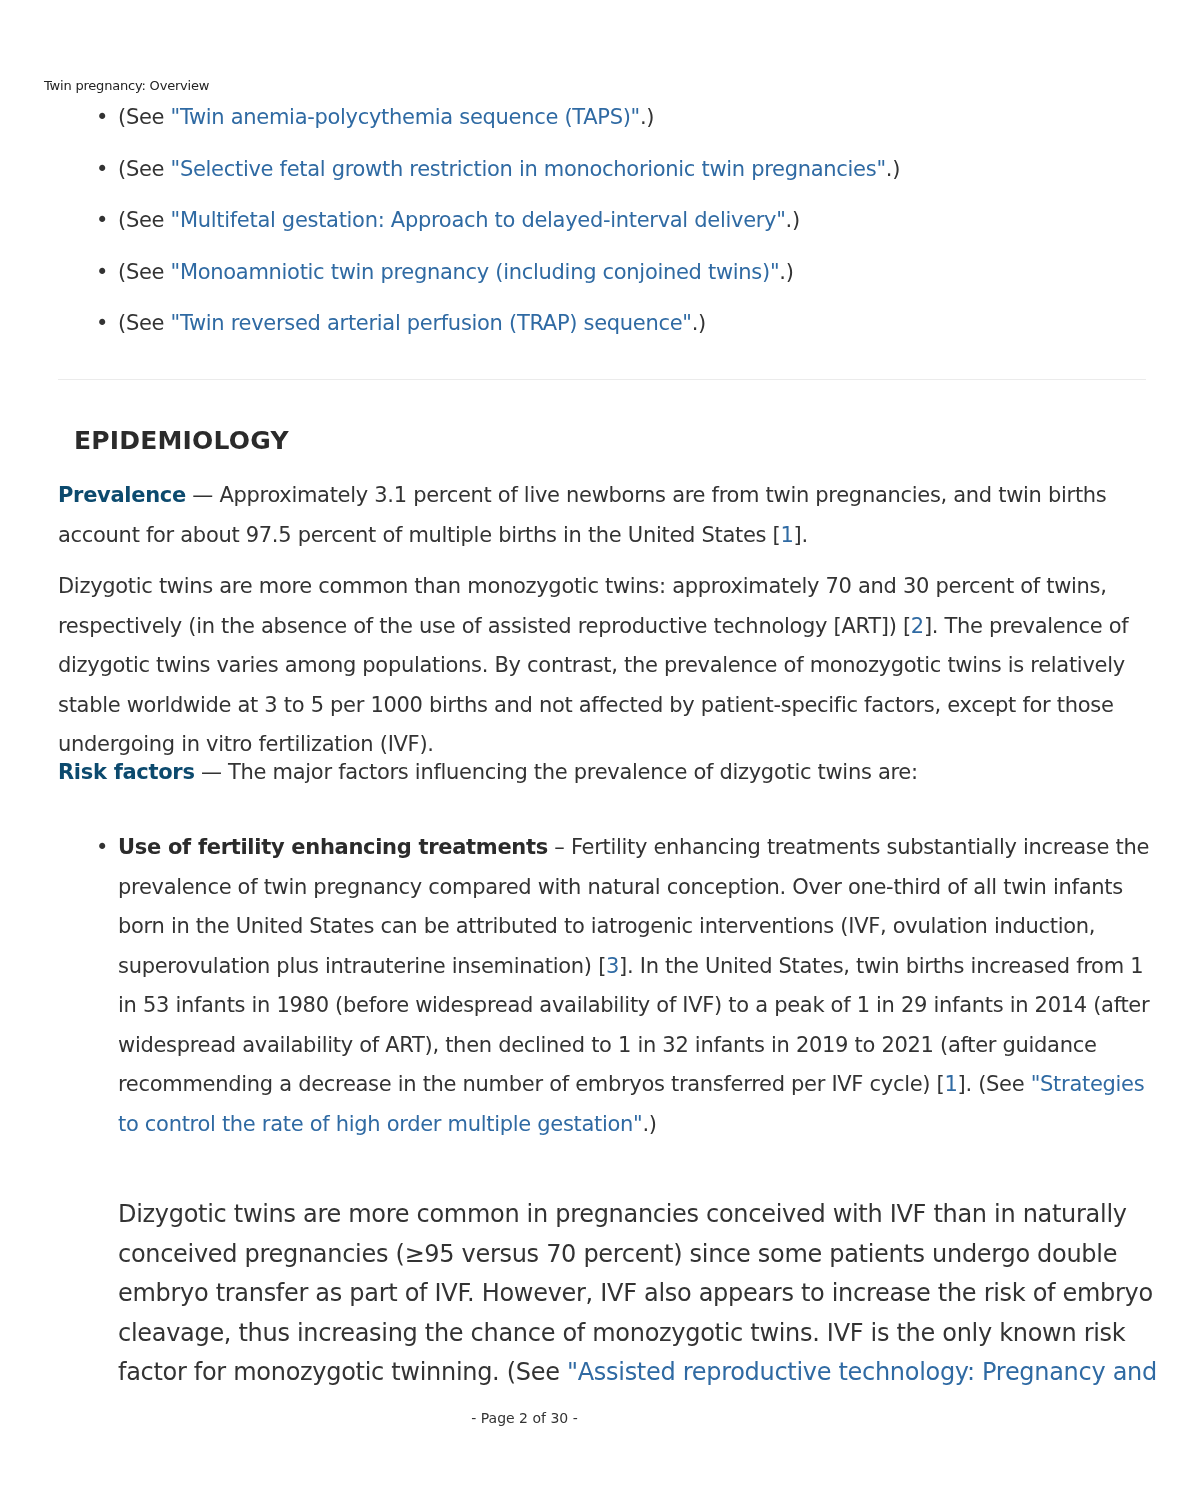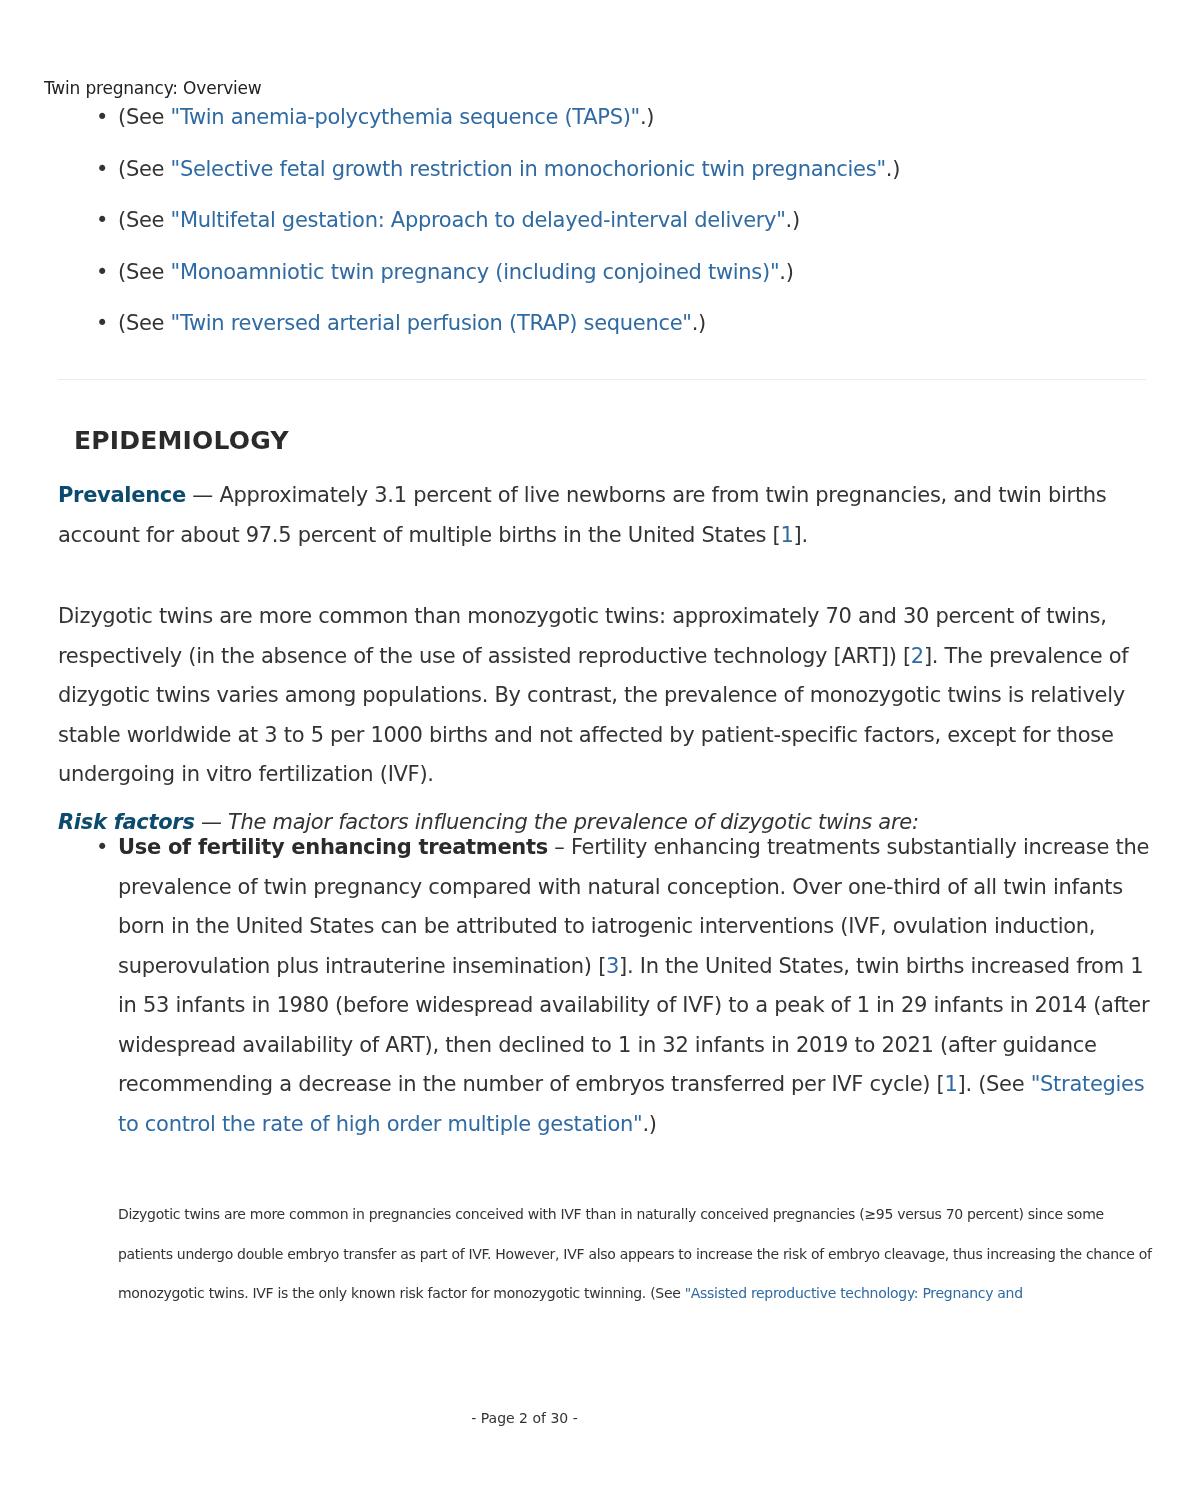--- a/index.html
+++ b/index.html
@@ -8,21 +8,21 @@
       height: 1500px;
       position: relative;
       font-family: "DejaVu Sans", "Liberation Sans", sans-serif;
       color: #333333;
       overflow: hidden;
     }
     .running-header {
       position: absolute;
       left: 44px;
       top: 78px;
-      font-size: 17px;
+      font-size: 13px;
       color: #222;
       letter-spacing: -0.2px;
     }
     .see-list {
       position: absolute;
       left: 96px;
       top: 100px;
       margin: 0;
       padding: 0;
       list-style: none;
@@ -72,22 +72,22 @@
       left: 58px;
       width: 1100px;
       margin: 0;
       font-size: 21px;
       line-height: 39.5px;
       color: #333;
       letter-spacing: -0.3px;
     }
     .body-text b { color: #0c4a6e; }
     .p-prevalence { top: 476px; }
-    .p-dizygotic { top: 567px; margin-top: 30px; }
-    .p-risk { top: 803px; font-style: italic; }
+    .p-dizygotic { top: 567px; }
+    .p-risk { top: 753px; }
     .risk-list {
       position: absolute;
       left: 96px;
       top: 828px;
       width: 1060px;
       margin: 0;
       padding: 0;
       list-style: none;
     }
     .risk-list li {
@@ -98,21 +98,21 @@
       color: #333;
       letter-spacing: -0.3px;
     }
     .risk-list li b { color: #2b2b2b; }
     .sub-para {
       position: absolute;
       left: 118px;
       top: 1195px;
       width: 1040px;
       margin: 0;
-      font-size: 14px;
+      font-size: 24px;
       line-height: 39.5px;
       color: #333;
       letter-spacing: -0.3px;
     }
     .page-footer {
       position: absolute;
       left: 0;
       width: 1049px;
       top: 1410px;
       text-align: center;

